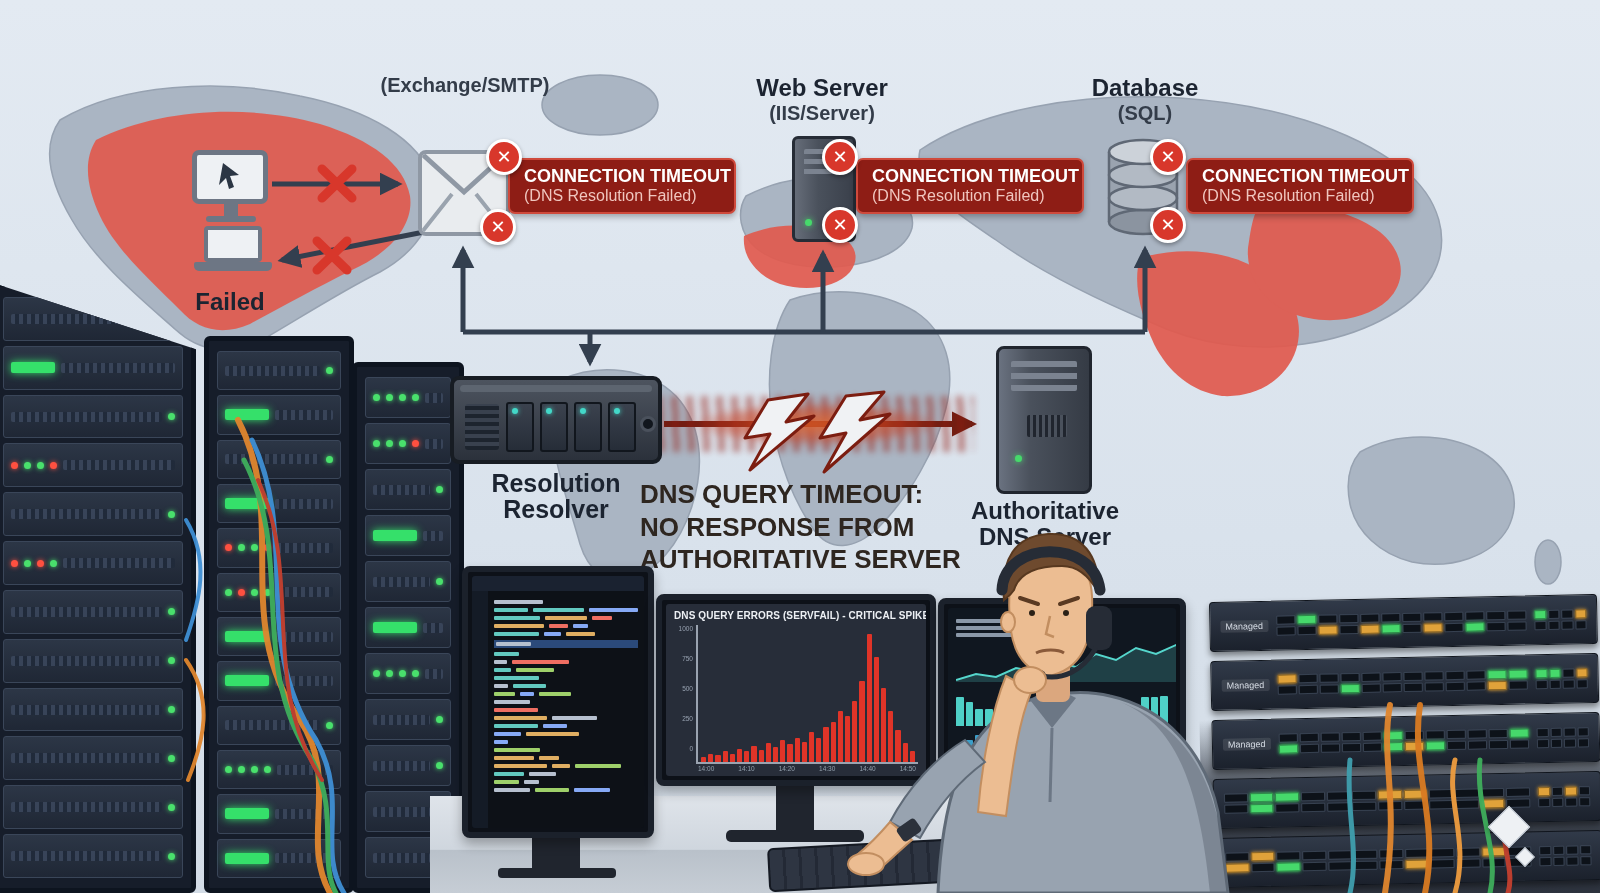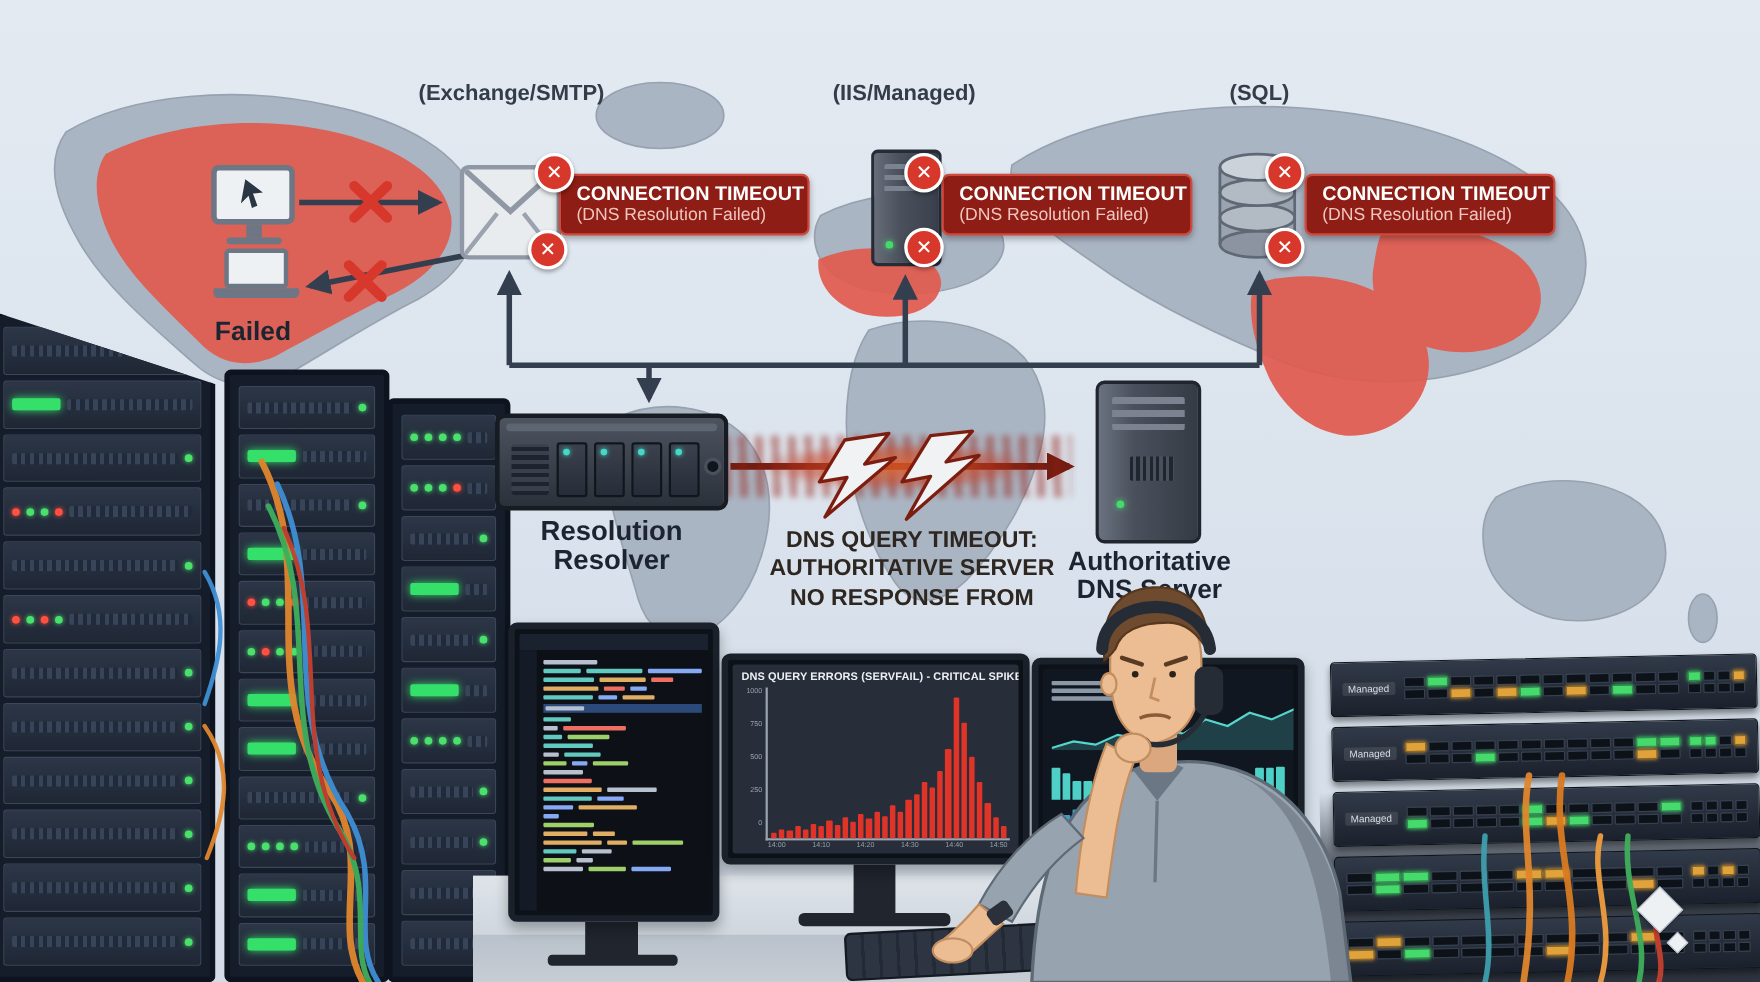--- a/index.html
+++ b/index.html
@@ -87,22 +87,22 @@
     color:#1c2431;text-align:center;line-height:1.05;z-index:8}
   .auth-label{left:952px;top:498px;width:186px;font-size:24px;font-weight:800;
     color:#1c2431;text-align:center;line-height:1.08;z-index:8}
 
   
   .scribble{left:658px;top:396px;width:316px;height:56px;z-index:6;filter:blur(3px);opacity:.9;
     background:
       radial-gradient(closest-side,rgba(224,96,40,.95),rgba(198,60,30,.55) 55%,transparent 78%),
       repeating-linear-gradient(88deg,rgba(150,30,18,.55) 0 7px,transparent 7px 15px)}
   svg.bolts{left:720px;top:372px;width:200px;height:110px;z-index:7}
-  .timeout-note{left:668px;top:478px;width:322px;text-align:center;z-index:8;
-    font-size:21px;font-weight:800;color:#2e2620;line-height:1.25;text-transform:uppercase}
+  .timeout-note{left:640px;top:478px;width:322px;z-index:8;
+    font-size:26px;font-weight:800;color:#2e2620;line-height:1.25;text-transform:uppercase}
 
   
   .callout{left:1142px;top:368px;width:302px;background:#eaeef2;border:3px solid #5a6472;
     border-radius:4px;padding:12px 14px;z-index:9;box-shadow:0 4px 8px rgba(0,0,0,.18)}
   .callout::after{content:"";position:absolute;left:-21px;top:58px;border:11px solid transparent;
     border-right-color:#5a6472}
   .callout .h{font-size:20px;font-weight:800;color:#20293a}
   .callout .b{font-size:20px;color:#28303d;line-height:1.2;margin-top:2px}
 
   
@@ -264,33 +264,35 @@
     </svg>
   </div>
   <span class="xbadge abs" style="left:486px;top:139px">✕</span>
   <span class="xbadge abs" style="left:480px;top:209px">✕</span>
   <div class="errbox abs" style="left:508px;top:158px">
     <div class="e1">CONNECTION TIMEOUT</div>
     <div class="e2">(DNS Resolution Failed)</div>
   </div>
 
   <div class="nodelabel abs" style="left:710px;top:74px;width:224px">
-    <div class="l2">(IIS/Managed)</div>
+    <div class="l1">Web Server</div>
+    <div class="l2">(IIS/Server)</div>
   </div>
   <div class="tower abs">
       <span class="led"></span>
     </div>
   <span class="xbadge abs" style="left:822px;top:139px">✕</span>
   <span class="xbadge abs" style="left:822px;top:207px">✕</span>
   <div class="errbox abs" style="left:856px;top:158px">
     <div class="e1">CONNECTION TIMEOUT</div>
     <div class="e2">(DNS Resolution Failed)</div>
   </div>
 
   <div class="nodelabel abs" style="left:1035px;top:74px;width:220px">
+    <div class="l1">Database</div>
     <div class="l2">(SQL)</div>
   </div>
   <svg class="dbicon abs" viewBox="0 0 78 102">
     <g stroke="#5f6875" stroke-width="2.5">
       <rect x="5" y="16" width="68" height="70" fill="#9aa3af" stroke="none"></rect>
       <ellipse cx="39" cy="86" rx="34" ry="12" fill="#8b94a0"></ellipse>
       <ellipse cx="39" cy="62" rx="34" ry="12" fill="#b2bac4"></ellipse>
       <ellipse cx="39" cy="39" rx="34" ry="12" fill="#b2bac4"></ellipse>
       <ellipse cx="39" cy="16" rx="34" ry="12" fill="#ccd2d9"></ellipse>
       <path d="M5 16 V86 M73 16 V86" fill="none"></path>
@@ -323,22 +325,22 @@
 
   <div class="scribble abs"></div>
   <svg class="bolts abs" viewBox="0 0 200 110">
     <g fill="#f0f2f4" stroke="#7c1d10" stroke-width="3" stroke-linejoin="round">
       <path d="M48 28 L25 66 L50 62 L30 98 L94 44 L66 50 L88 22 Z"></path>
       <path d="M126 24 L100 66 L126 61 L104 100 L170 42 L140 48 L164 20 Z"></path>
     </g>
   </svg>
   <div class="timeout-note abs">
     <div>DNS QUERY TIMEOUT:</div>
+    <div>NO RESPONSE FROM</div>
     <div>AUTHORITATIVE SERVER</div>
-    <div>NO RESPONSE FROM</div>
   </div>
 
   <div class="authtower abs">
     <div class="avent"></div>
     <span class="led"></span>
   </div>
   <div class="auth-label abs">Authoritative DNS Server</div>
 
 
   <div class="rack rackA abs">

